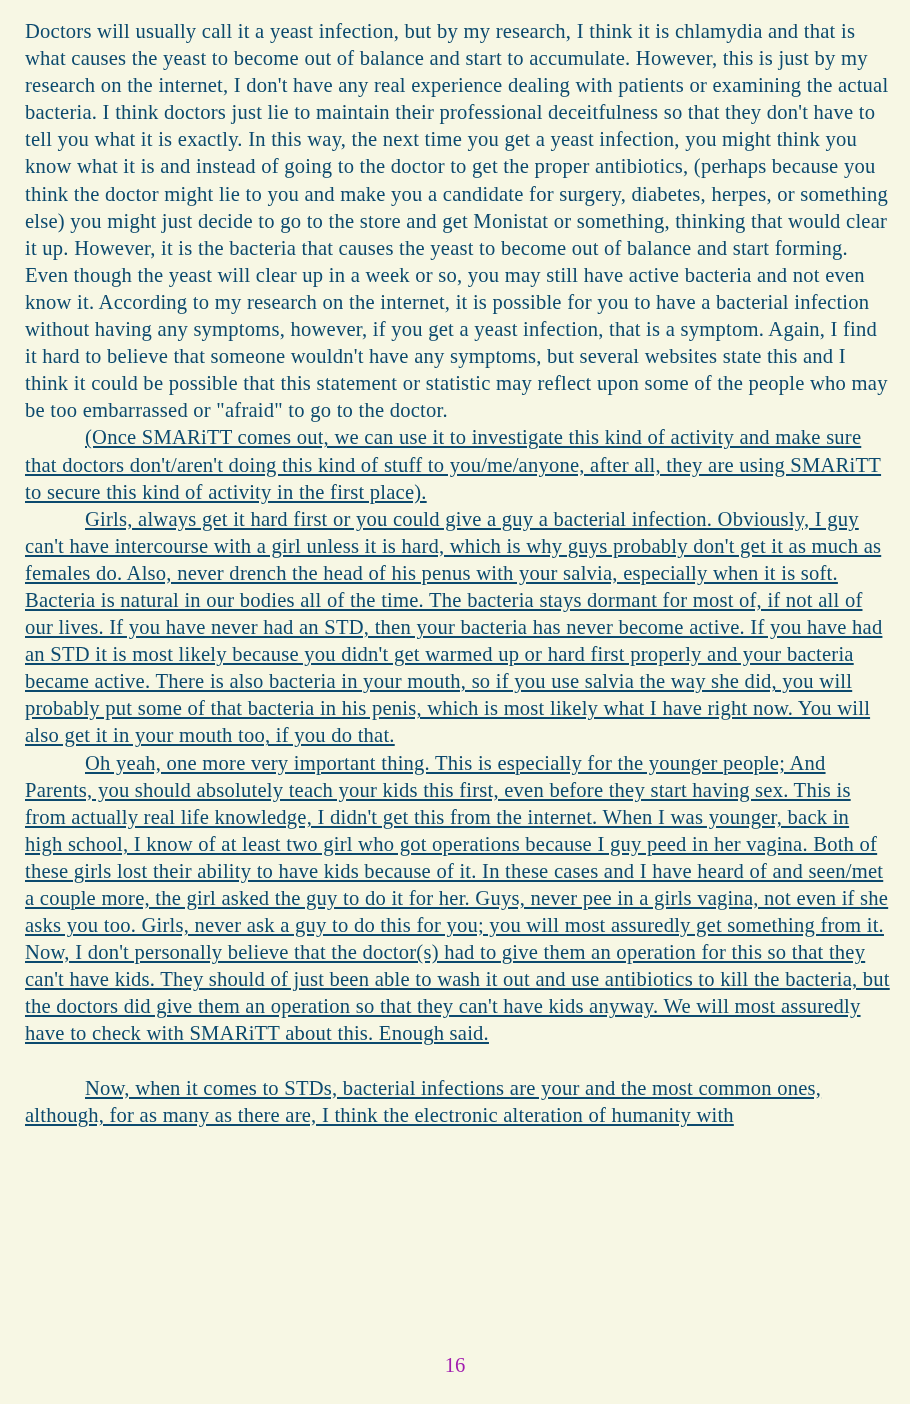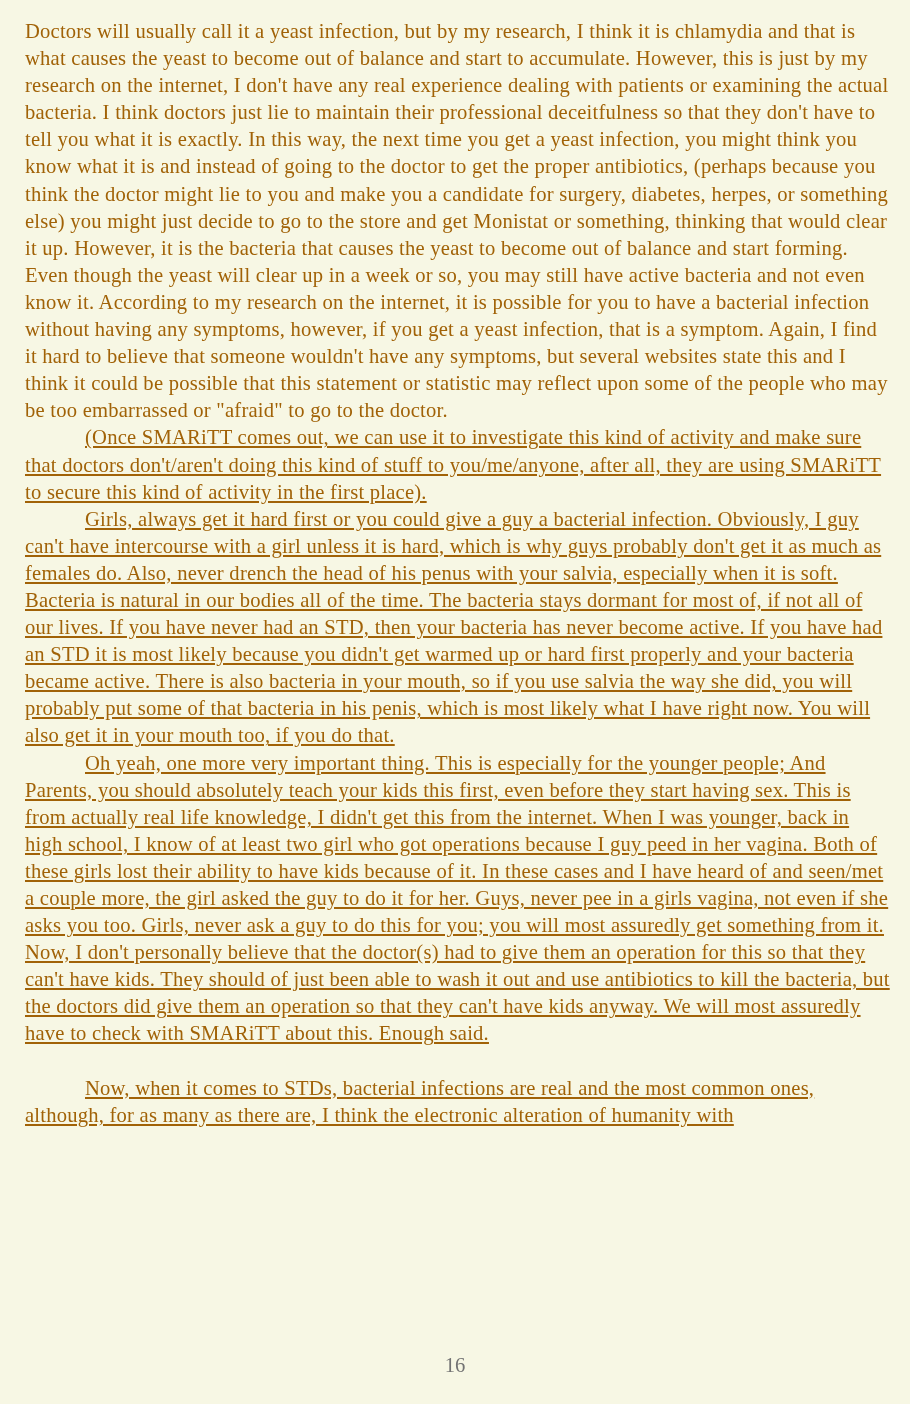--- a/index.html
+++ b/index.html
@@ -21,21 +21,21 @@
   .text-column {
     position: absolute;
     left: 25px;
     top: 18px;
     width: 866px;
   }
   .para {
     margin: 0;
     font-size: 20.6px;
     line-height: 27.1px;
-    color: #a16207;
+    color: #0c4a6e;
     text-align: left;
     letter-spacing: 0.01em;
     word-spacing: 0.005em;
   }
   .para.indent {
     text-indent: 60px;
     text-decoration: underline;
   }
   .para.continuation {
     text-indent: 0;
@@ -44,33 +44,33 @@
     height: 27.1px;
   }
   .page-number {
     position: absolute;
     left: 0;
     right: 0;
     top: 1352px;
     text-align: center;
     font-size: 20.6px;
     line-height: 27.1px;
-    color: #737373;
+    color: #a21caf;
     font-family: "Liberation Serif", "DejaVu Serif", serif;
   }
 </style>
 </head>
 <body>
 
 <div class="page">
 
   <div class="text-column">
     <p class="para continuation">Doctors will usually call it a yeast infection, but by my research, I think it is chlamydia and that is what causes the yeast to become out of balance and start to accumulate. However, this is just by my research on the internet, I don't have any real experience dealing with patients or examining the actual bacteria. I think doctors just lie to maintain their professional deceitfulness so that they don't have to tell you what it is exactly. In this way, the next time you get a yeast infection, you might think you know what it is and instead of going to the doctor to get the proper antibiotics, (perhaps because you think the doctor might lie to you and make you a candidate for surgery, diabetes, herpes, or something else) you might just decide to go to the store and get Monistat or something, thinking that would clear it up. However, it is the bacteria that causes the yeast to become out of balance and start forming. Even though the yeast will clear up in a week or so, you may still have active bacteria and not even know it. According to my research on the internet, it is possible for you to have a bacterial infection without having any symptoms, however, if you get a yeast infection, that is a symptom. Again, I find it hard to believe that someone wouldn't have any symptoms, but several websites state this and I think it could be possible that this statement or statistic may reflect upon some of the people who may be too embarrassed or "afraid" to go to the doctor.</p>
     <p class="para indent">(Once SMARiTT comes out, we can use it to investigate this kind of activity and make sure that doctors don't/aren't doing this kind of stuff to you/me/anyone, after all, they are using SMARiTT to secure this kind of activity in the first place).</p>
     <p class="para indent">Girls, always get it hard first or you could give a guy a bacterial infection. Obviously, I guy can't have intercourse with a girl unless it is hard, which is why guys probably don't get it as much as females do. Also, never drench the head of his penus with your salvia, especially when it is soft. Bacteria is natural in our bodies all of the time. The bacteria stays dormant for most of, if not all of our lives. If you have never had an STD, then your bacteria has never become active. If you have had an STD it is most likely because you didn't get warmed up or hard first properly and your bacteria became active. There is also bacteria in your mouth, so if you use salvia the way she did, you will probably put some of that bacteria in his penis, which is most likely what I have right now. You will also get it in your mouth too, if you do that.</p>
     <p class="para indent">Oh yeah, one more very important thing. This is especially for the younger people; And Parents, you should absolutely teach your kids this first, even before they start having sex. This is from actually real life knowledge, I didn't get this from the internet. When I was younger, back in high school, I know of at least two girl who got operations because I guy peed in her vagina. Both of these girls lost their ability to have kids because of it. In these cases and I have heard of and seen/met a couple more, the girl asked the guy to do it for her. Guys, never pee in a girls vagina, not even if she asks you too. Girls, never ask a guy to do this for you; you will most assuredly get something from it. Now, I don't personally believe that the doctor(s) had to give them an operation for this so that they can't have kids. They should of just been able to wash it out and use antibiotics to kill the bacteria, but the doctors did give them an operation so that they can't have kids anyway. We will most assuredly have to check with SMARiTT about this. Enough said.</p>
     <div class="spacer-line"></div>
-    <p class="para indent">Now, when it comes to STDs, bacterial infections are real and the most common ones, although, for as many as there are, I think the electronic alteration of humanity with</p>
+    <p class="para indent">Now, when it comes to STDs, bacterial infections are your and the most common ones, although, for as many as there are, I think the electronic alteration of humanity with</p>
   </div>
 
   <div class="page-number">16</div>
 
 </div>
 
 </body></html>

